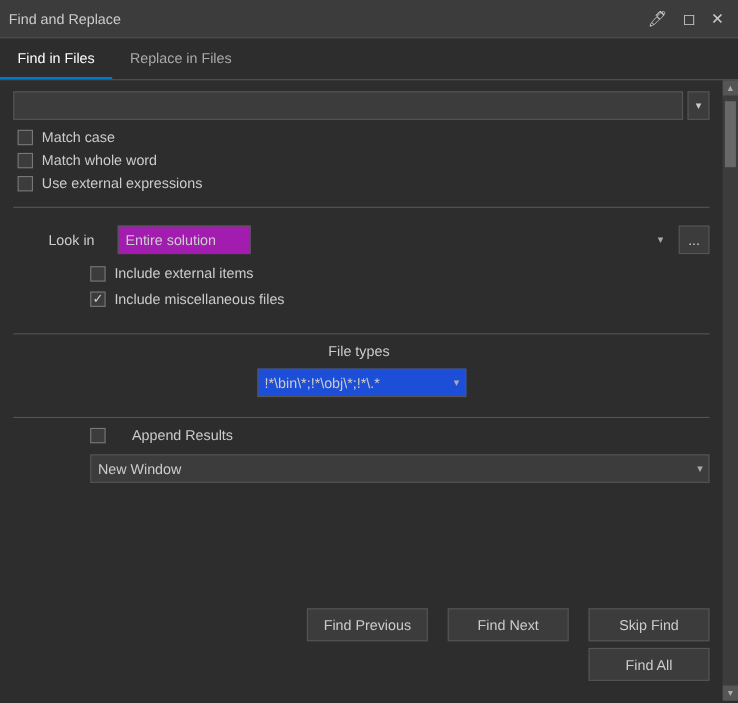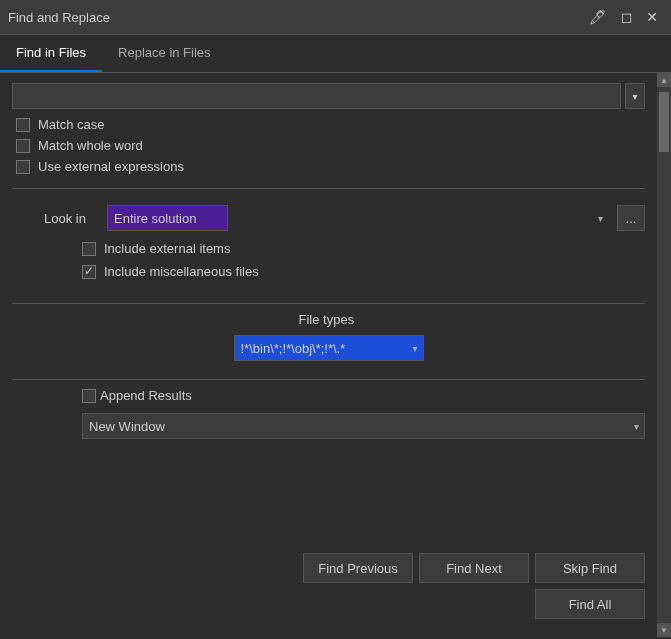--- a/index.html
+++ b/index.html
@@ -187,21 +187,21 @@
 
     .look-in-label {
       color: #cccccc;
       min-width: 55px;
       font-size: 13px;
       margin-left: 32px;
     }
 
     .look-in-select {
       flex: 1;
-      background: #4c1d95;
+      background: #a21caf;
       border: 1px solid #555;
       color: #cccccc;
       height: 26px;
       padding: 0 6px;
       font-size: 13px;
       outline: none;
       cursor: pointer;
       appearance: none;
       -webkit-appearance: none;
     }
@@ -286,21 +286,21 @@
       outline: none;
       appearance: none;
       -webkit-appearance: none;
       cursor: pointer;
     }
 
     
     .append-row {
       display: flex;
       align-items: center;
-      gap: 4px;
+      gap: 24px;
       margin-bottom: 10px;
       padding-left: 70px;
     }
 
     
     .window-row {
       padding-left: 70px;
       margin-bottom: 16px;
     }
 
@@ -330,21 +330,21 @@
       padding: 0 6px;
       font-size: 13px;
       outline: none;
       appearance: none;
       -webkit-appearance: none;
       cursor: pointer;
     }
 
     .button-row {
       display: flex;
-      gap: 6px;
+      gap: 18px;
       justify-content: flex-end;
     }
 
     .action-btn {
       background: #3c3c3c;
       border: 1px solid #555;
       color: #cccccc;
       height: 30px;
       min-width: 110px;
       padding: 0 14px;

